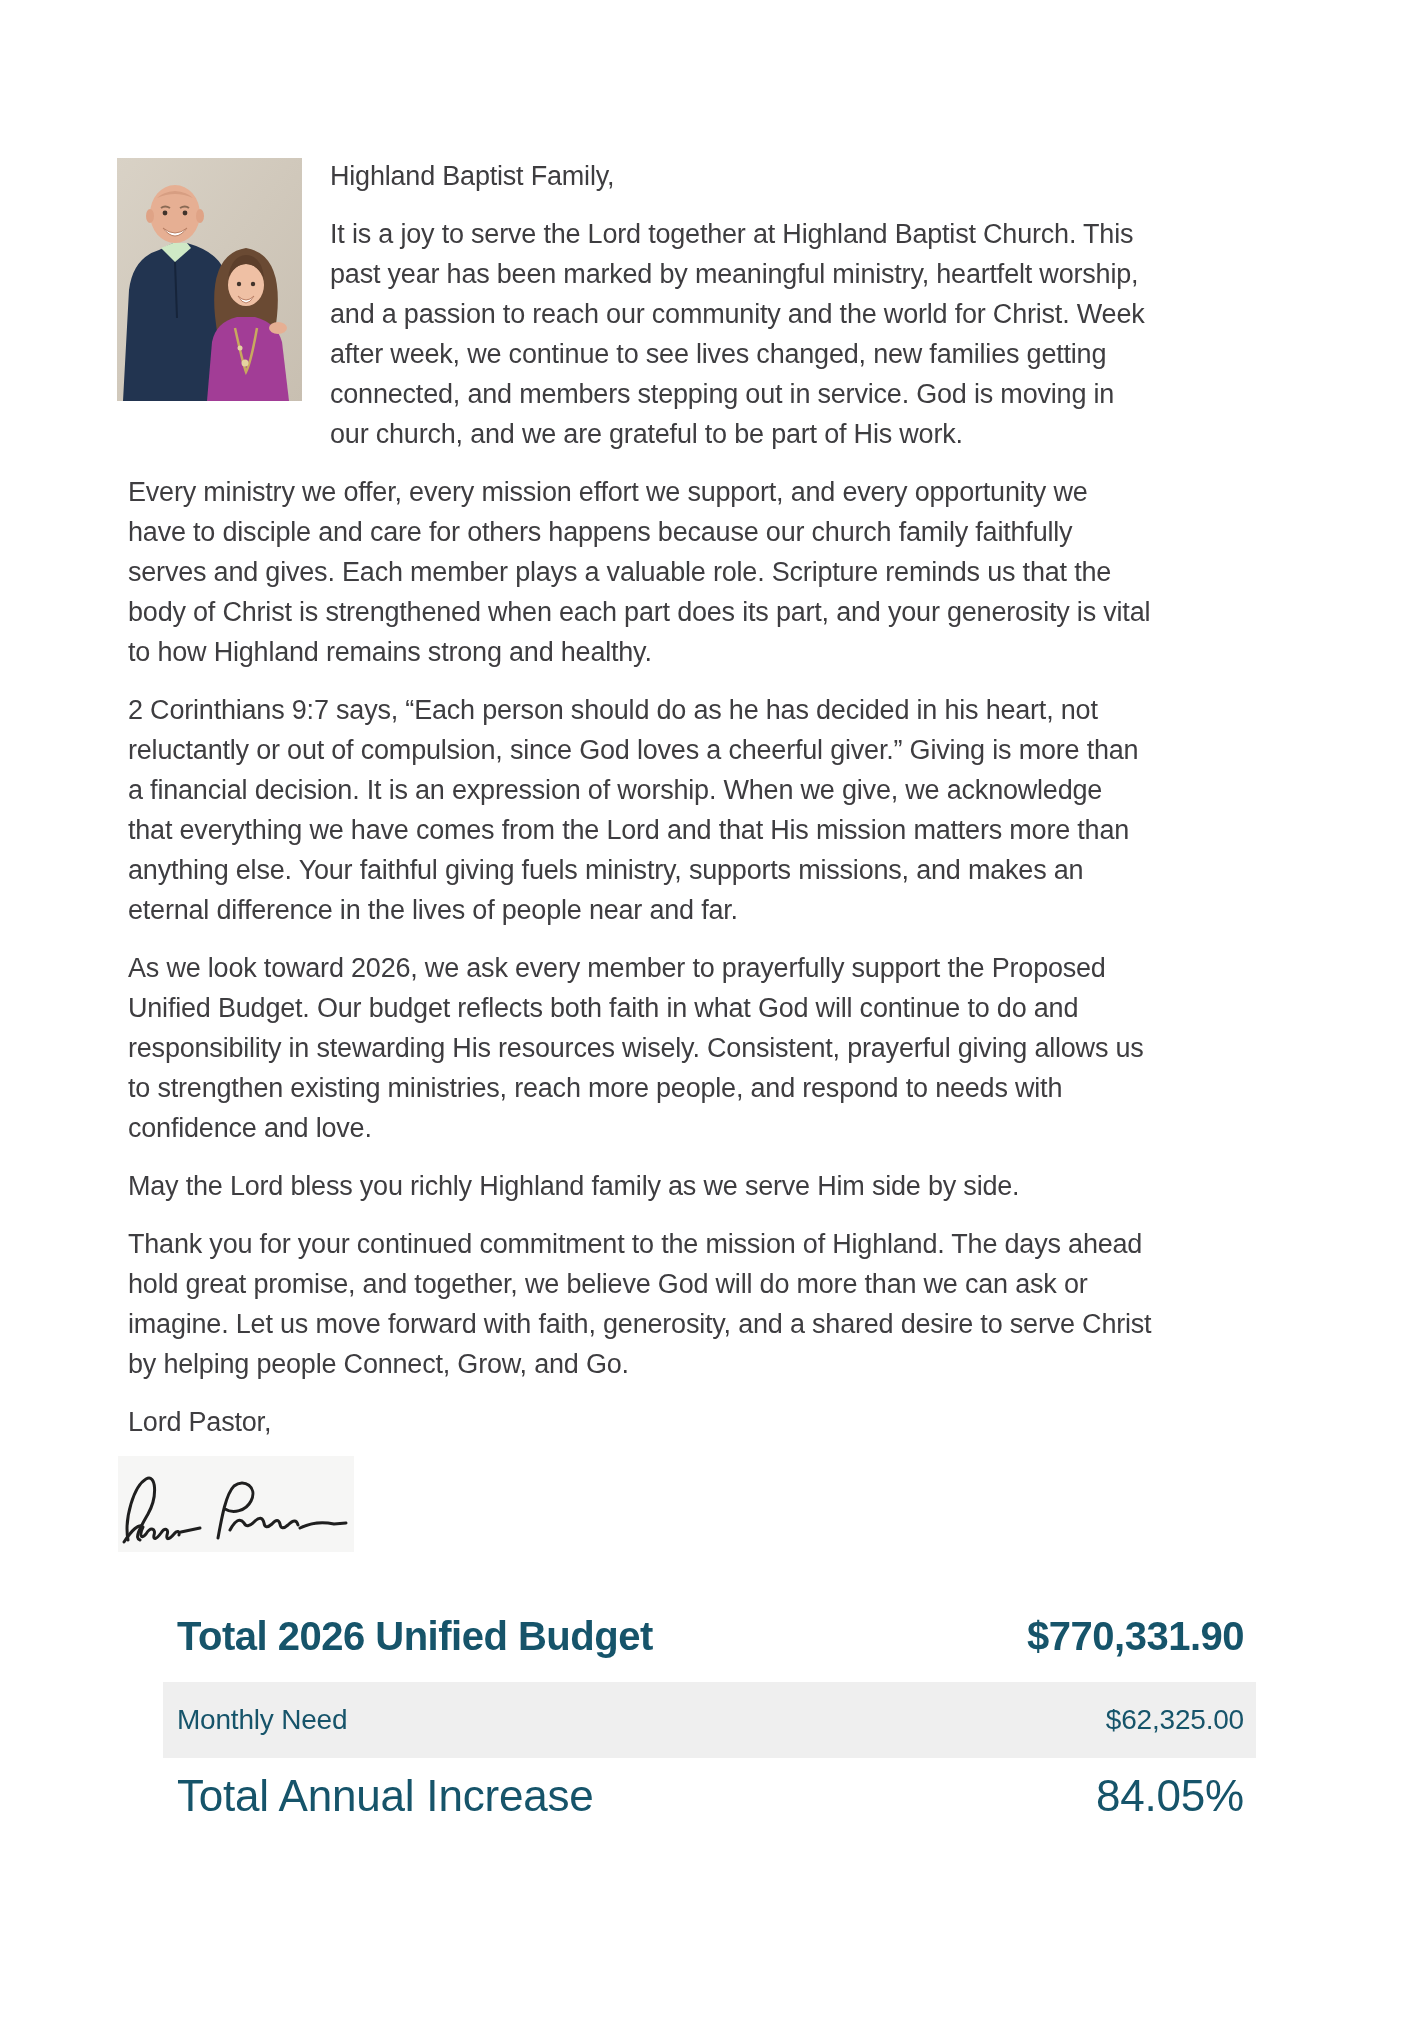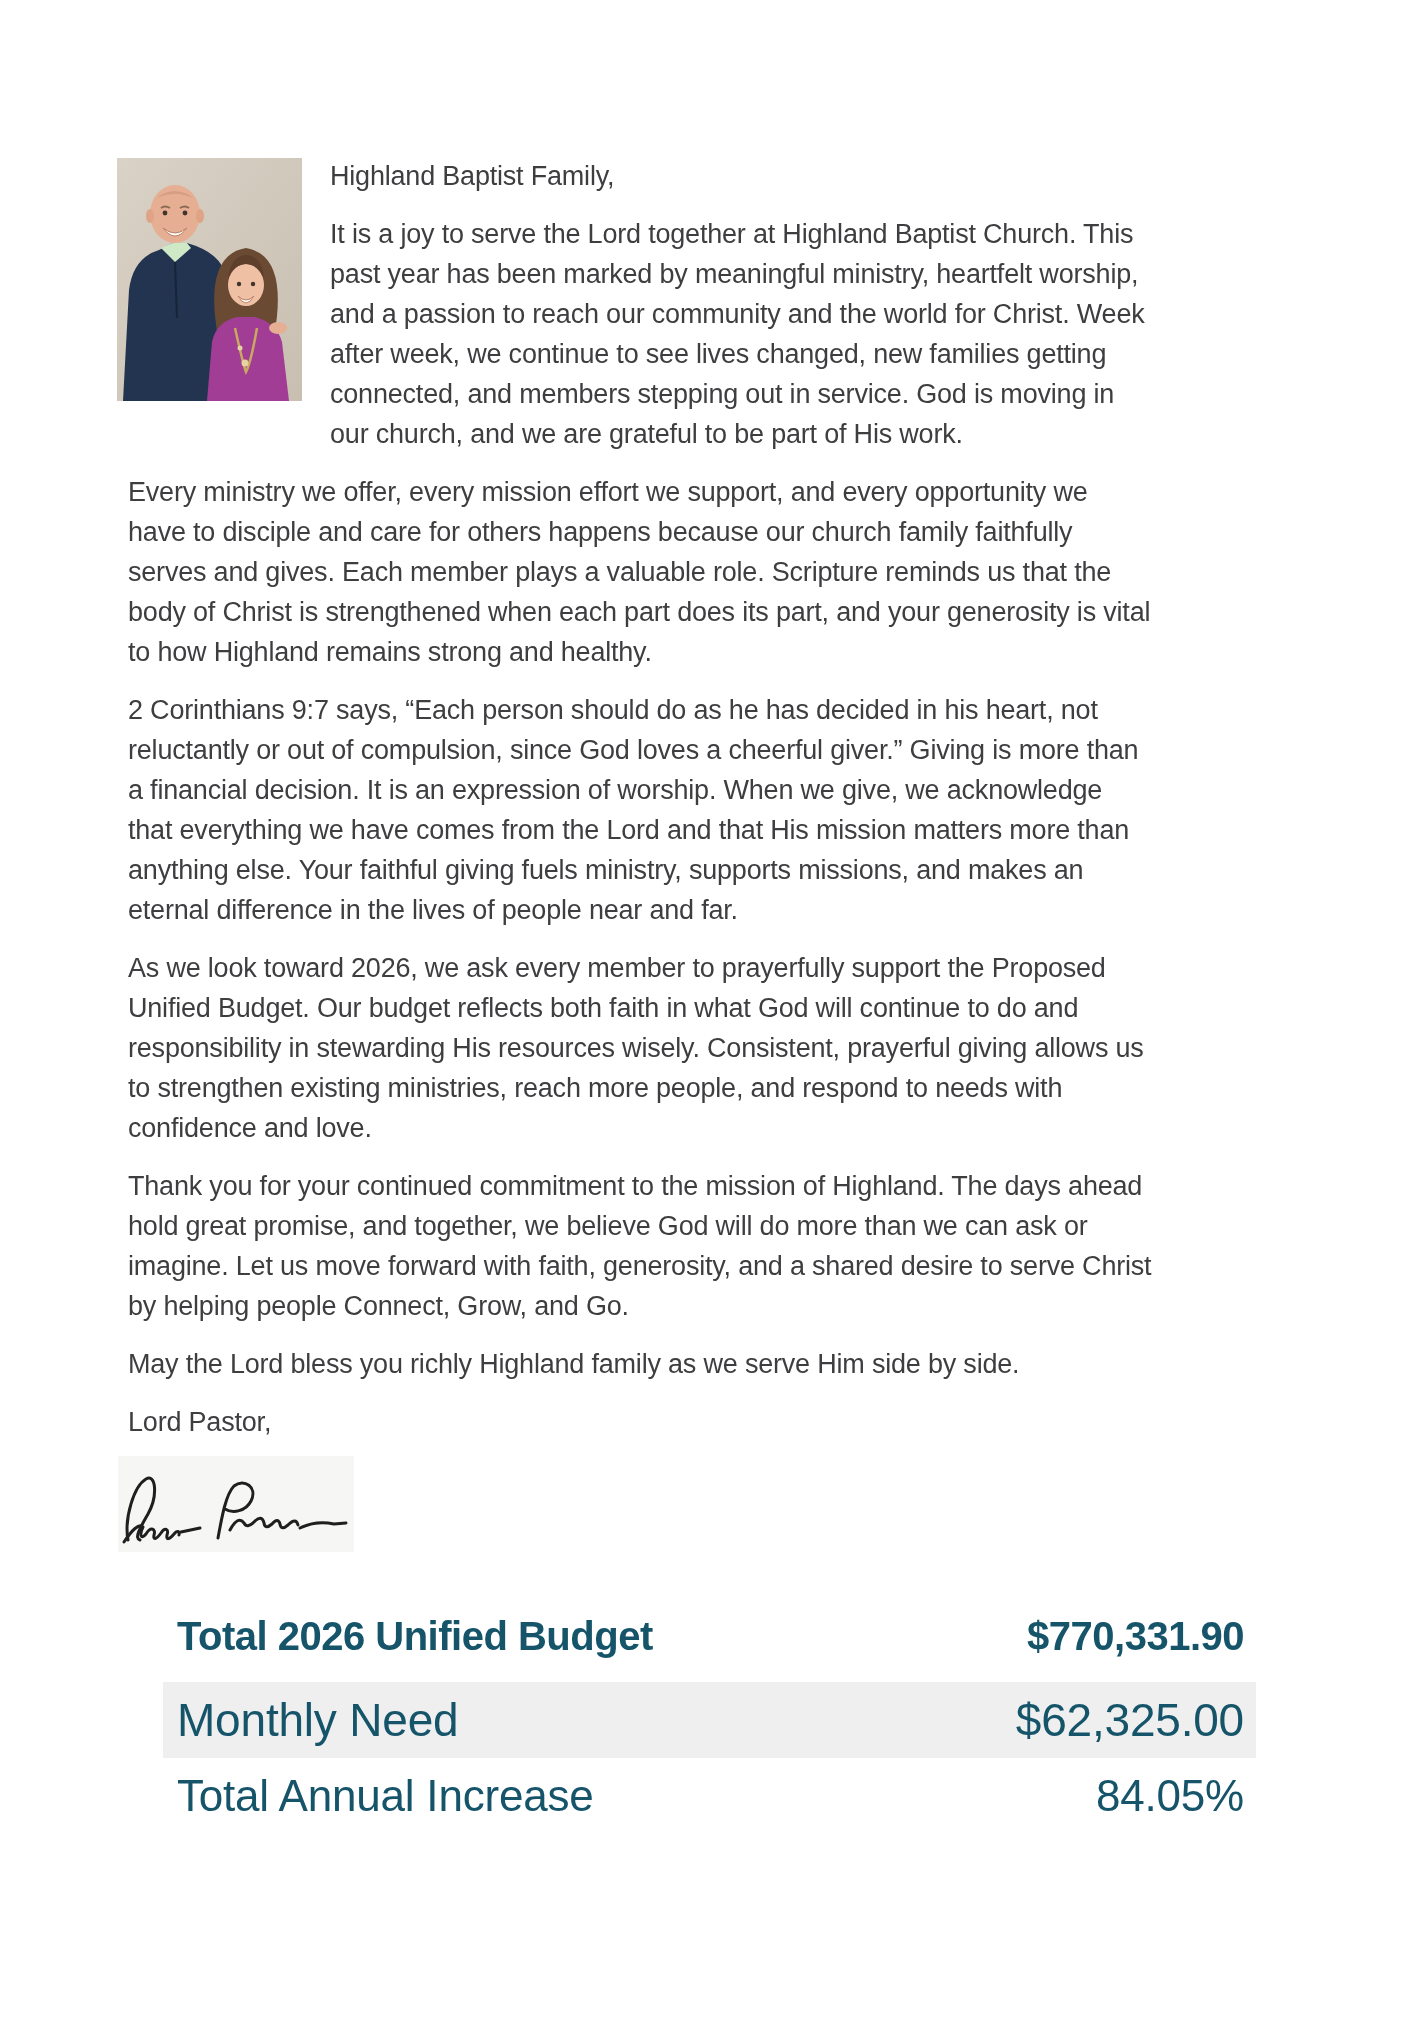--- a/index.html
+++ b/index.html
@@ -48,21 +48,21 @@
   }
   .budget-row.title{
     font-size:40px;
     font-weight:700;
     letter-spacing:-0.5px;
     line-height:64px;
     margin-bottom:14px;
   }
   .budget-row.banded{
     background:#efefef;
-    font-size:46px;
+    font-size:28px;
     font-weight:300;
     line-height:76px;
   }
   .budget-row.plain{
     font-size:44px;
     font-weight:300;
     line-height:76px;
     gap:26px;
   }
   .budget-label{white-space:nowrap;}
@@ -113,22 +113,22 @@
           <ellipse cx="161" cy="170" rx="9" ry="6" fill="#e6af93"></ellipse>
         </g>
       </svg>
     </div>
 
     <p class="salutation">Highland Baptist Family,</p>
     <p>It is a joy to serve the Lord together at Highland Baptist Church. This past year has been marked by meaningful ministry, heartfelt worship, and a passion to reach our community and the world for Christ. Week after week, we continue to see lives changed, new families getting connected, and members stepping out in service. God is moving in our church, and we are grateful to be part of His work.</p>
     <p>Every ministry we offer, every mission effort we support, and every opportunity we have to disciple and care for others happens because our church family faithfully serves and gives. Each member plays a valuable role. Scripture reminds us that the body of Christ is strengthened when each part does its part, and your generosity is vital to how Highland remains strong and healthy.</p>
     <p>2 Corinthians 9:7 says, “Each person should do as he has decided in his heart, not reluctantly or out of compulsion, since God loves a cheerful giver.” Giving is more than a financial decision. It is an expression of worship. When we give, we acknowledge that everything we have comes from the Lord and that His mission matters more than anything else. Your faithful giving fuels ministry, supports missions, and makes an eternal difference in the lives of people near and far.</p>
     <p>As we look toward 2026, we ask every member to prayerfully support the Proposed Unified Budget. Our budget reflects both faith in what God will continue to do and responsibility in stewarding His resources wisely. Consistent, prayerful giving allows us to strengthen existing ministries, reach more people, and respond to needs with confidence and love.</p>
+    <p>May the Lord bless you richly Highland family as we serve Him side by side.</p>
     <p>Thank you for your continued commitment to the mission of Highland. The days ahead hold great promise, and together, we believe God will do more than we can ask or imagine. Let us move forward with faith, generosity, and a shared desire to serve Christ by helping people Connect, Grow, and Go.</p>
-    <p>May the Lord bless you richly Highland family as we serve Him side by side.</p>
     <p class="closing">Lord Pastor,</p>
 
     <div class="signature-block">
       <svg width="236" height="96" viewBox="0 0 236 96" xmlns="http://www.w3.org/2000/svg">
         <g stroke="#1f1f1f" stroke-width="3" fill="none" stroke-linecap="round" stroke-linejoin="round">
           <path d="M10 84 C6 62 16 30 28 23 C38 17 40 40 30 58 C22 72 16 82 22 84"></path>
           <path d="M6 86 C14 74 21 67 25 71 C21 79 23 84 28 78 C33 70 38 73 36 79 C35 84 38 84 43 77 C47 71 51 73 49 79 C48 84 51 84 56 78 C59 74 62 75 61 79"></path>
           <path d="M63 76 L82 72"></path>
           <path d="M100 82 C104 60 108 38 116 30 C126 22 140 31 133 45 C128 55 115 58 107 53"></path>
           <path d="M112 74 Q120 59 126 67 Q129 73 136 66 Q144 58 146 67 Q147 74 154 68 Q160 61 162 68 Q163 75 170 69 Q178 61 180 69"></path>

